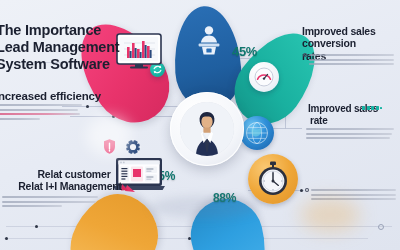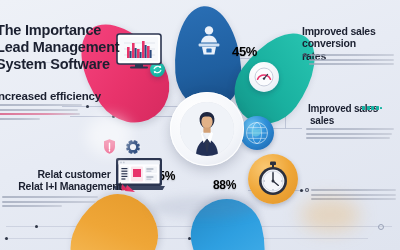--- a/index.html
+++ b/index.html
@@ -40,21 +40,21 @@
   .teal-squares i.last{height:2px;width:2px;background:#17b3a3;}
 
   
   .petal{position:absolute;transform-origin:50% 100%;}
   .petal .body{
     width:100%;height:100%;
     border-radius:50% 50% 50% 50%/62% 62% 38% 38%;
     box-shadow:0 3px 7px rgba(40,50,80,.17);
   }
   .pctlabel{
-    position:absolute;color:#000000;font-weight:bold;
+    position:absolute;color:#0f766e;font-weight:bold;
     text-shadow:0 1px 1.5px rgba(0,0,0,.18);letter-spacing:-.3px;
   }
 
   
   .center-ring{
     position:absolute;border-radius:50%;
     background:radial-gradient(circle at 35% 28%,#ffffff 0%,#f4f6fa 62%,#dfe3ec 100%);
     box-shadow:0 4px 12px rgba(35,45,75,.22), inset 0 0 0 1px rgba(255,255,255,.9);
   }
   .center-inner{
@@ -115,21 +115,21 @@
   </div>
 
   <div class="petal" style="left:214px;top:18px;width:66px;height:100px;transform:rotate(36deg);">
     <div class="body" style="background:linear-gradient(200deg,#29c6b2 0%,#19b09f 58%,#139488 100%);"></div>
   </div>
   <div class="pctlabel" style="left:232px;top:44px;font-size:13px;">45%</div>
 
   <div class="petal" style="left:182px;top:104px;width:72px;height:96px;transform:rotate(166deg);">
     <div class="body" style="background:linear-gradient(160deg,#4bb4ec 0%,#2e9fe0 58%,#2389c6 100%);"></div>
   </div>
-  <div class="pctlabel" style="left:213px;top:178px;font-size:12px;">88%</div>
+  <div class="pctlabel" style="left:213px;top:191px;font-size:12px;">88%</div>
 
   <div class="pctlabel" style="left:152px;top:169px;font-size:12px;">55%</div>
 
   <div class="softshadow" style="left:150px;top:196px;width:110px;height:22px;"></div>
 
   <div class="icon-badge" style="left:240px;top:116px;width:34px;height:34px;background:radial-gradient(circle at 34% 30%,#6fc7f5 0%,#2f8fd8 45%,#1a5fa8 100%);">
     <svg width="34" height="34" viewBox="0 0 34 34">
       <circle cx="17" cy="17" r="10.5" fill="none" stroke="rgba(255,255,255,.55)" stroke-width="1"></circle>
       <ellipse cx="17" cy="17" rx="4.6" ry="10.5" fill="none" stroke="rgba(255,255,255,.45)" stroke-width="1"></ellipse>
       <path d="M6.8 17h20.4M8.6 11.6h16.8M8.6 22.4h16.8" stroke="rgba(255,255,255,.45)" stroke-width="1" fill="none"></path>
@@ -320,21 +320,21 @@
         <span class="blurline" style="width:80px;"></span>
       </div>
     <div class="brow">
         <span class="bdot" style="visibility:hidden"></span>
         <span class="blurline" style="width:76px;"></span>
       </div>
   </div>
 
   <div class="heading" style="left:308px;top:103px;font-size:10px;width:92px;">
     <div>Improved sales</div>
-    <div style="margin-left:2px;">sales</div>
+    <div style="margin-left:2px;">rate</div>
   </div>
   <div class="teal-squares" style="left:362px;top:106px;">
     <i></i>
     <i></i>
     <i></i>
     <i></i>
     <i class="last"></i>
   </div>
   <div class="blurtext" style="left:306px;top:128px;width:88px;">
     <div class="blurline" style="width:88px;"></div>

